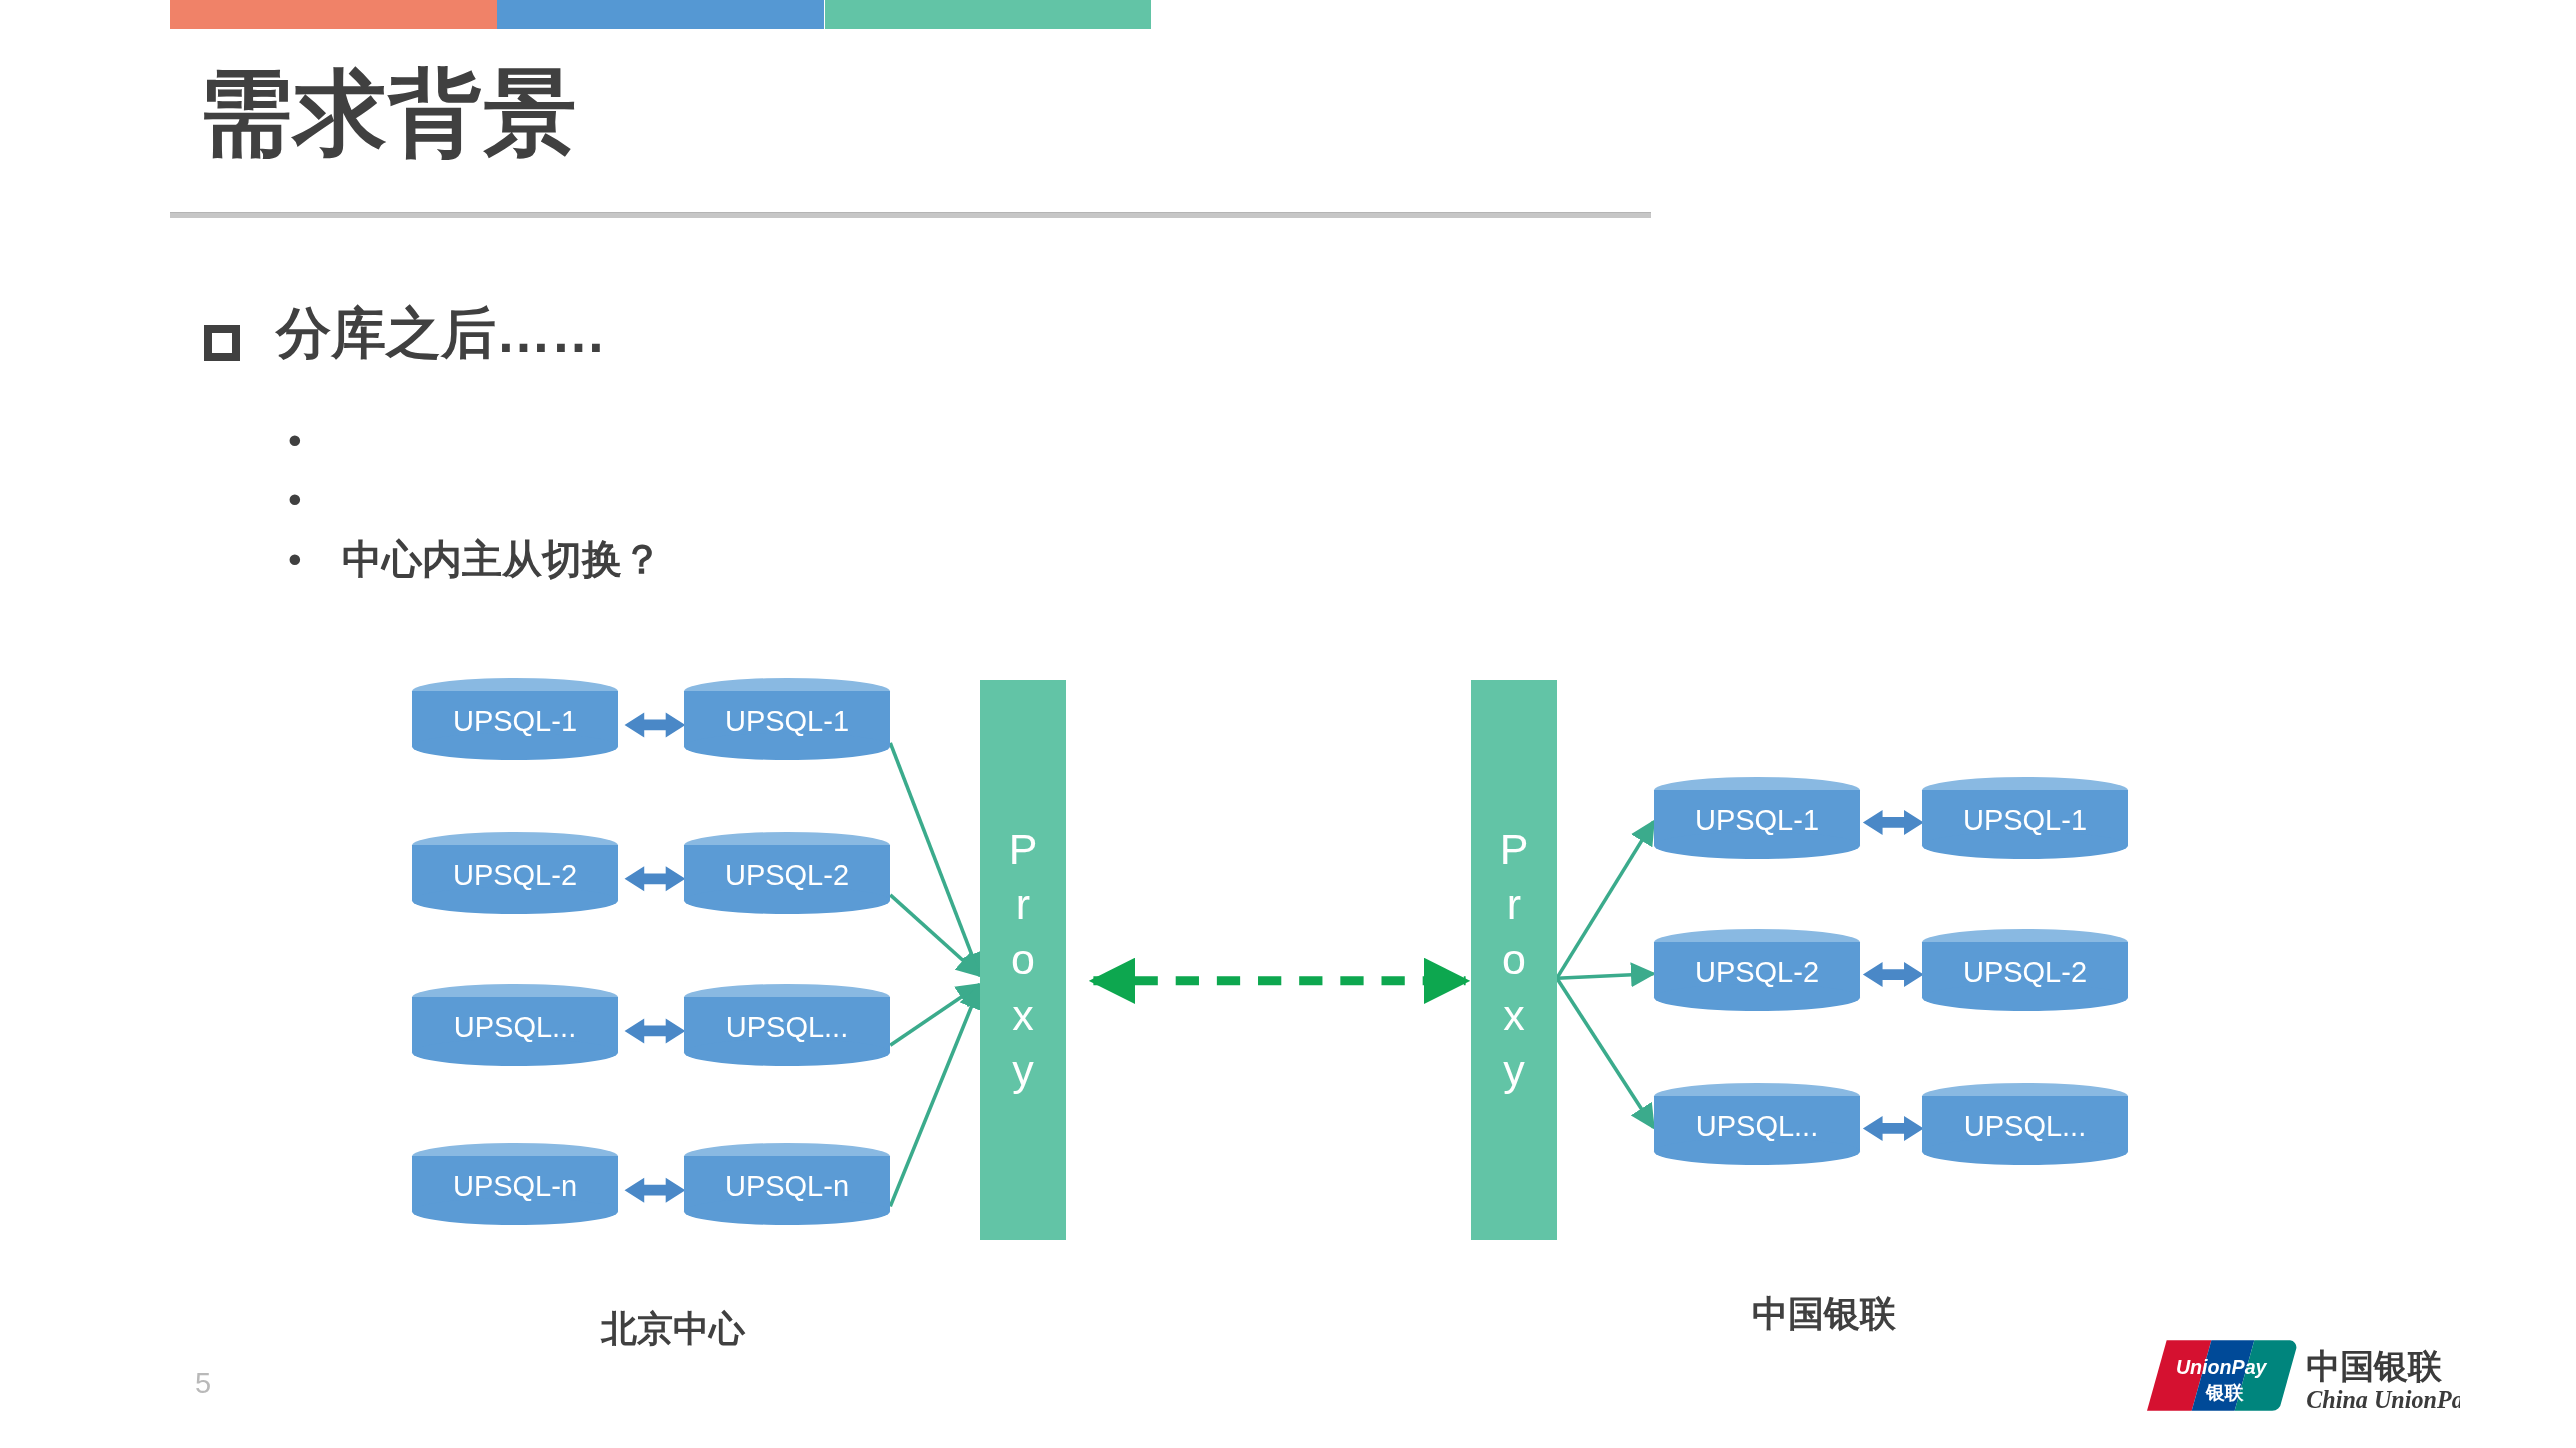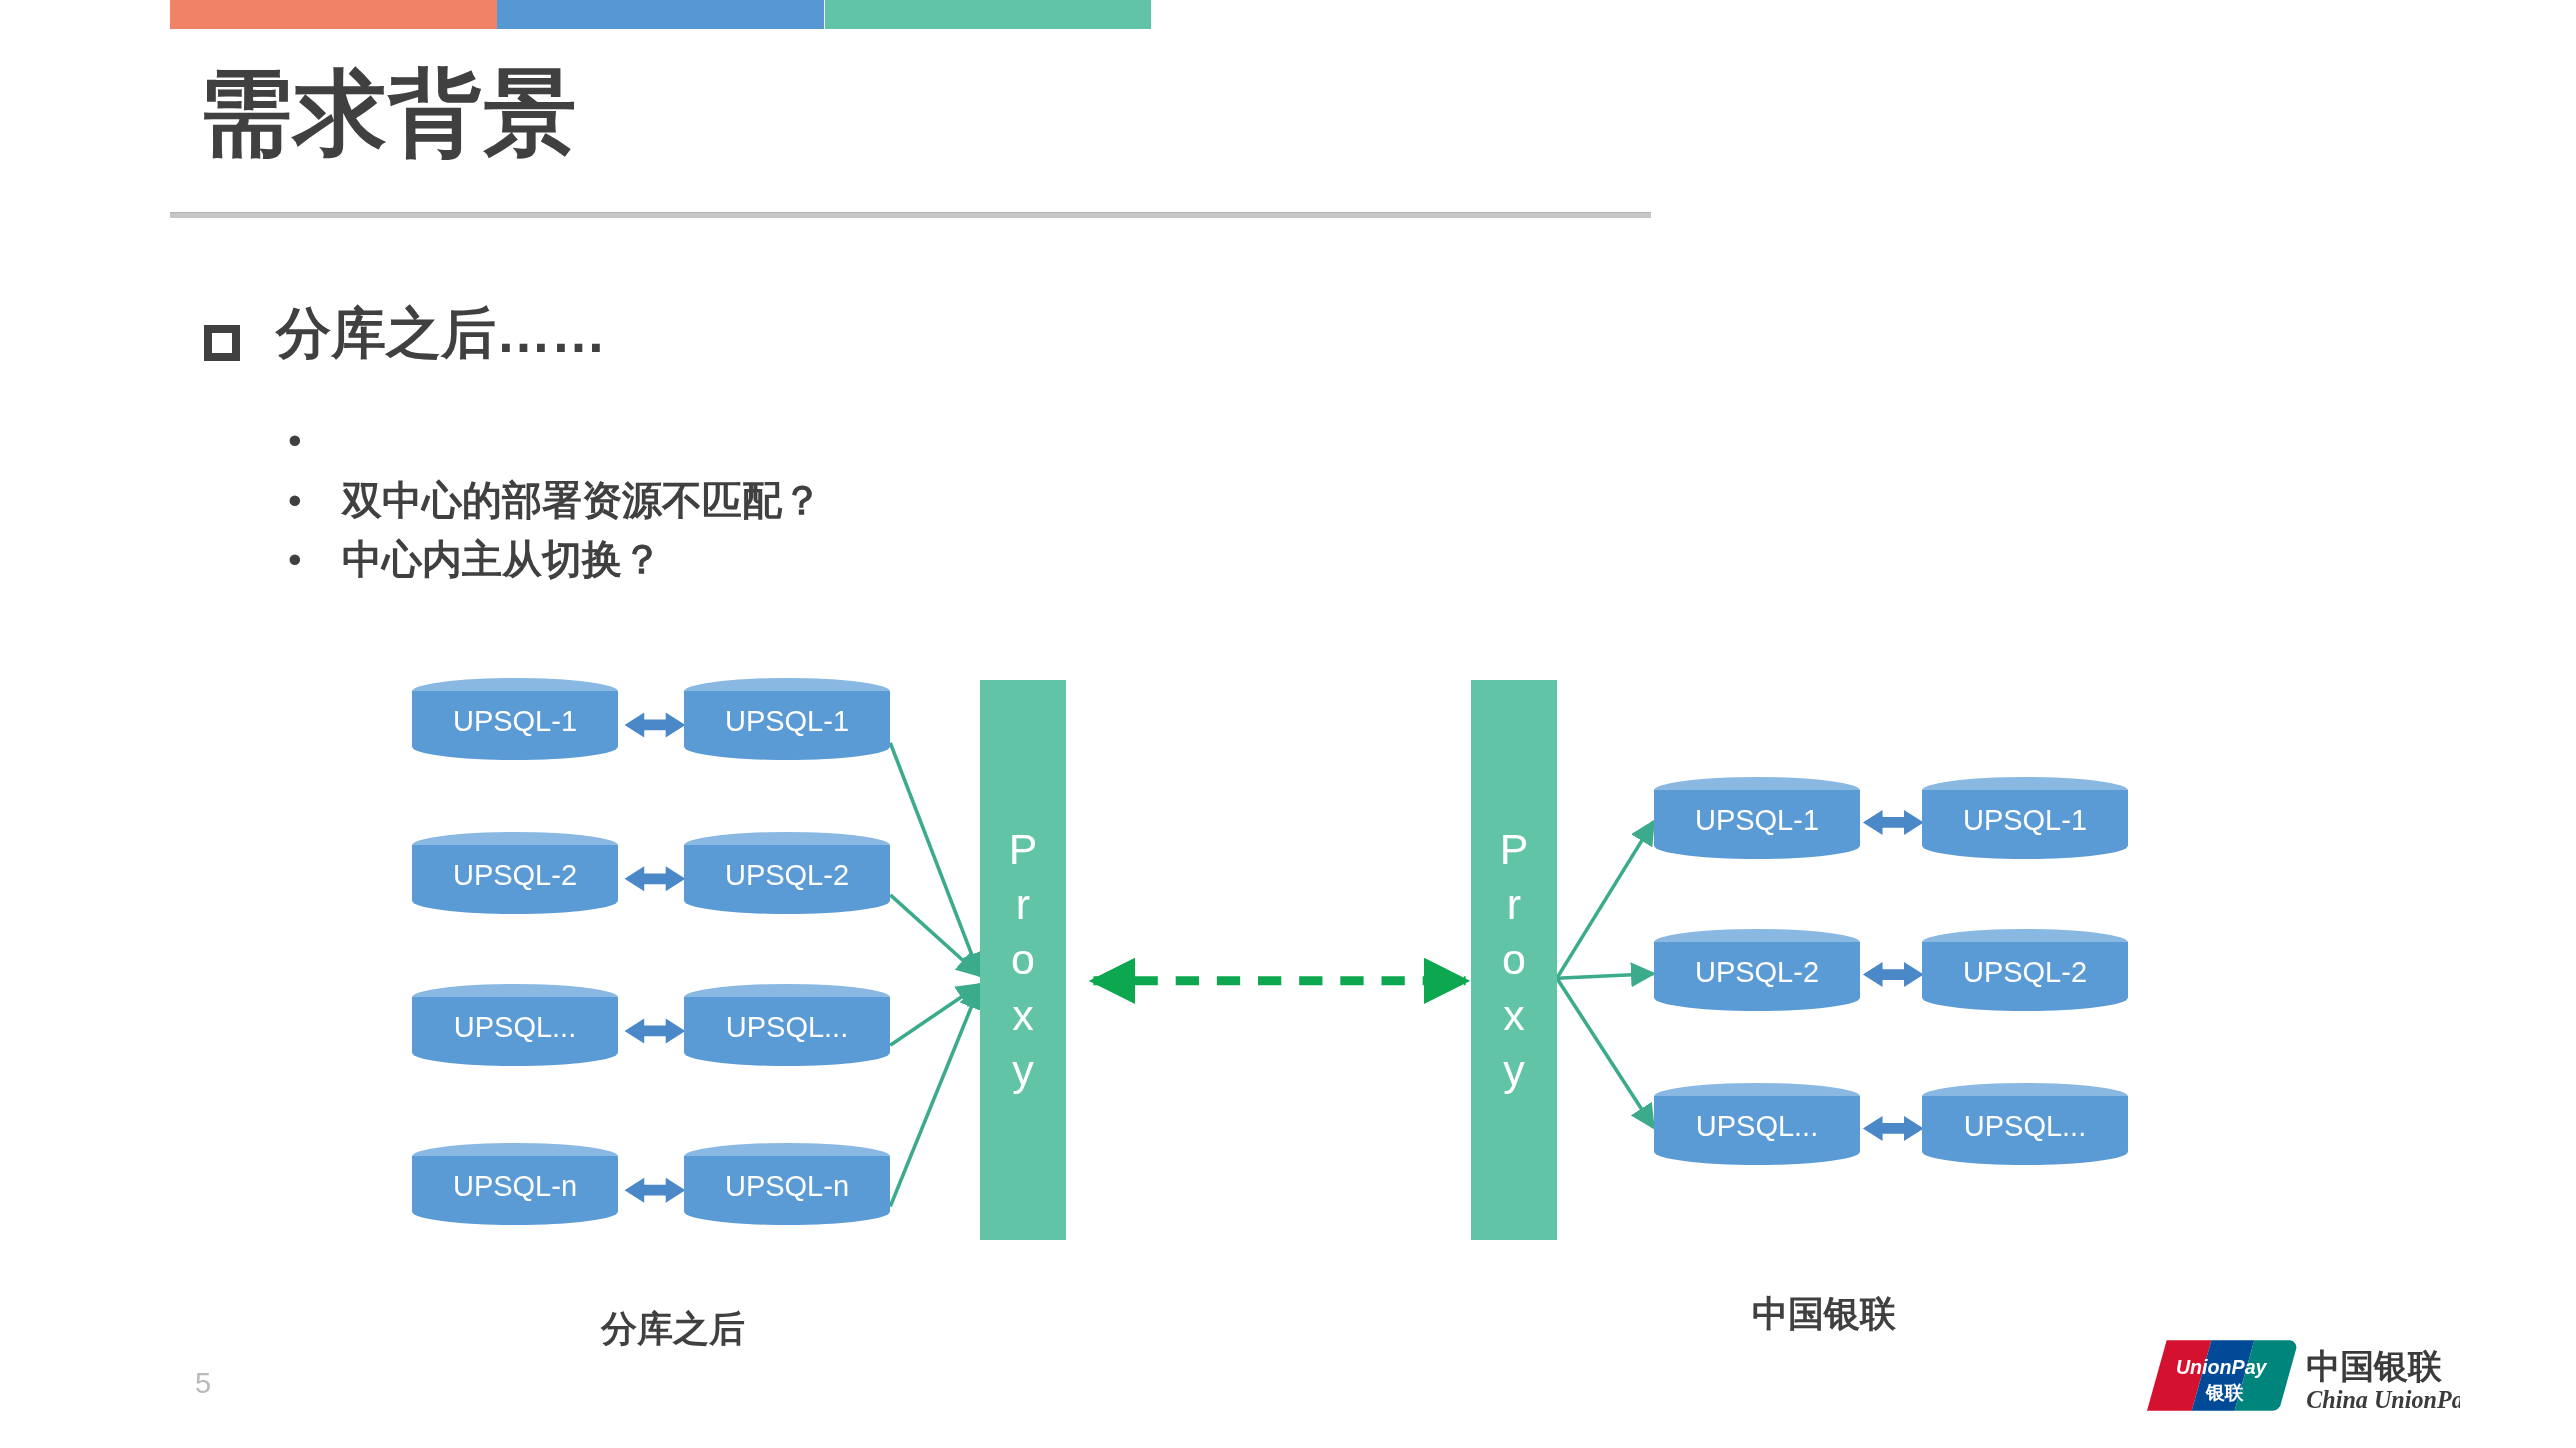--- a/index.html
+++ b/index.html
@@ -220,21 +220,20 @@
     <div id="lvl1-marker"></div>
     <div id="lvl1-text">分库之后……</div>
   </div>
 
   <div id="lvl2">
     <div class="lvl2-row">
       <div class="lvl2-dot">•</div>
     </div>
     <div class="lvl2-row">
       <div class="lvl2-dot">•</div>
-      <div class="lvl2-text">双中心的部署资源不匹配？</div>
     </div>
     <div class="lvl2-row">
       <div class="lvl2-dot">•</div>
       <div class="lvl2-text">中心内主从切换？</div>
     </div>
   </div>
 
   <svg id="diagram" viewBox="0 0 2879 1619">
     <defs>
       <marker id="grnArrow" viewBox="0 0 10 10" refX="9" refY="5" markerWidth="7" markerHeight="7" orient="auto-start-reverse">
@@ -394,21 +393,21 @@
     <div class="bottom"></div>
     <div class="label">UPSQL...</div>
   </div>
   <div class="cyl" style="left:1922px; top:1083px;">
     <div class="top"></div>
     <div class="body"></div>
     <div class="bottom"></div>
     <div class="label">UPSQL...</div>
   </div>
 
-  <div class="center-label" style="left:601px; top:1305px;">分库之后</div>
+  <div class="center-label" style="left:601px; top:1305px;">北京中心</div>
   <div class="center-label" style="left:1752px; top:1290px;">中国银联</div>
 
   <div id="pagenum">5</div>
 
   <svg id="logo" viewBox="0 0 350 95">
 
     <g>
       <path d="M22,8 L72,8 L50,87 L0,87 Z" fill="#d51130"></path>
       <path d="M72,8 L120,8 L98,87 L50,87 Z" fill="#004a98"></path>
       <path d="M120,8 L160,8 A8,8 0 0 1 167,17 L150,78 A10,10 0 0 1 140,87 L98,87 Z" fill="#00857d"></path>

